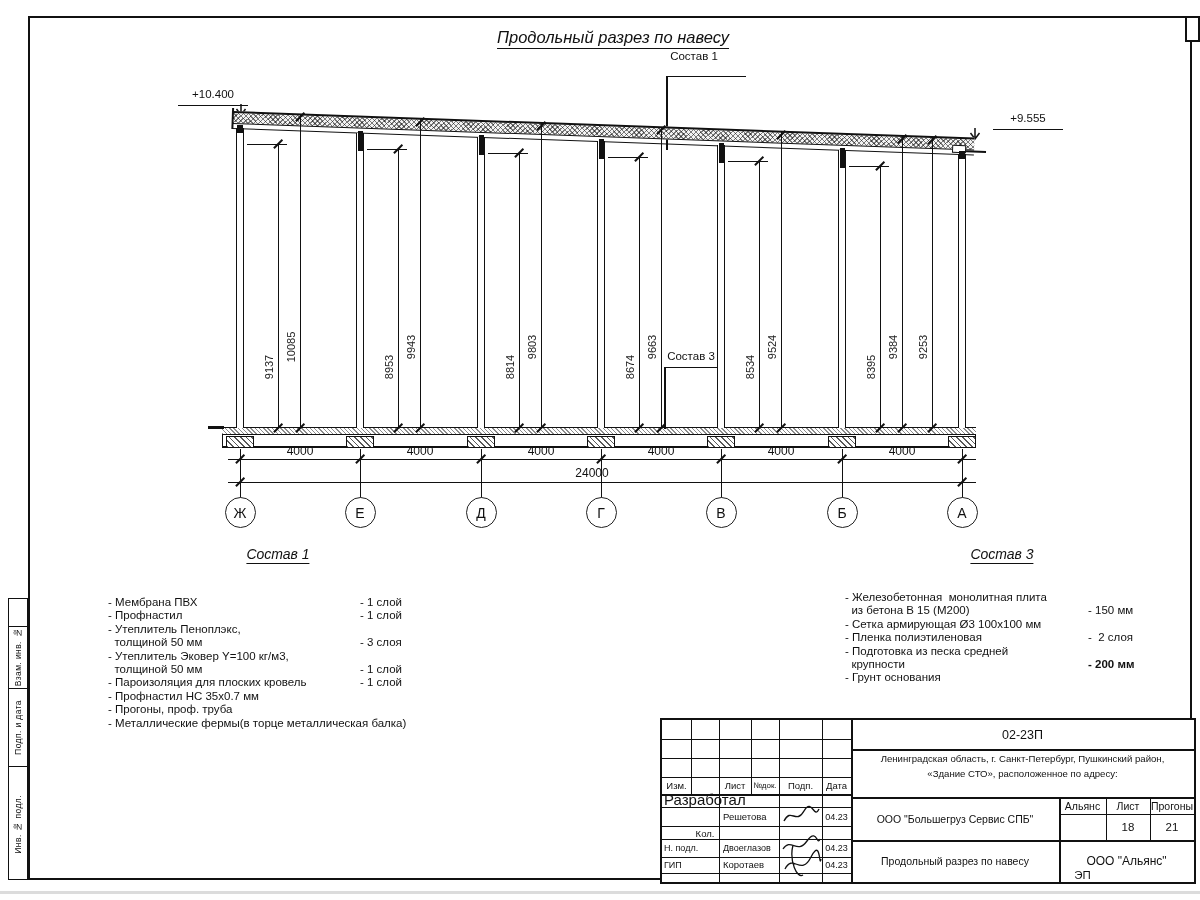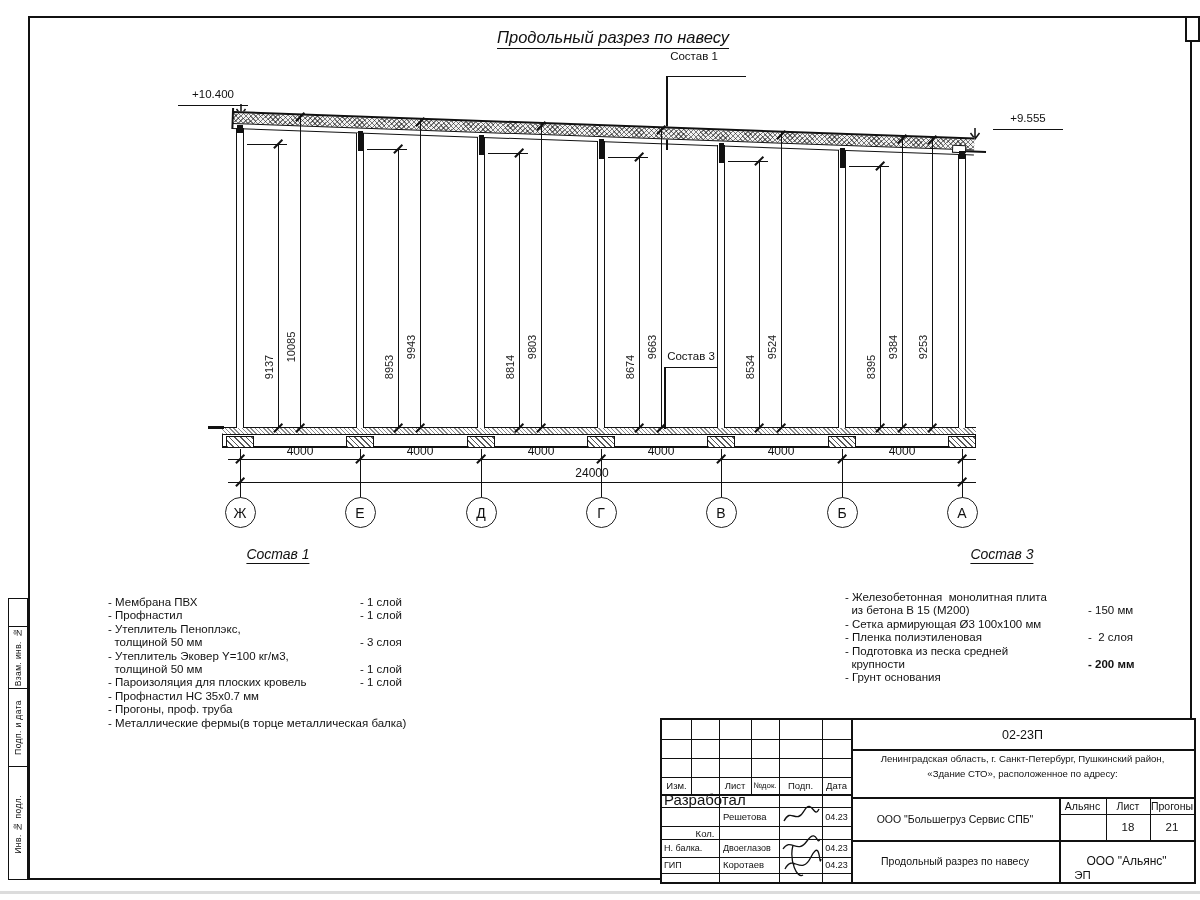--- a/index.html
+++ b/index.html
@@ -116,21 +116,21 @@
     <div class="tbc cc" style="left:29px;top:57px;width:28px;height:17px;font-size:9.5px;margin-top:48px;">Кол.</div>
     <div class="tbc cc" style="left:57px;top:57px;width:32px;height:17px;font-size:9.5px;">Лист</div>
     <div class="tbc cc" style="left:89px;top:57px;width:28px;height:17px;font-size:8px;">№док.</div>
     <div class="tbc cc" style="left:117px;top:57px;width:43px;height:17px;font-size:9.5px;">Подп.</div>
     <div class="tbc cc" style="left:160px;top:57px;width:29px;height:17px;font-size:9.5px;">Дата</div>
 
     <div class="tbc" style="left:2px;top:70px;width:57px;height:19px;line-height:19px;font-size:15px;text-align:right;">Разработал</div>
     <div class="tbc" style="left:61px;top:87px;width:55px;height:19px;line-height:19px;font-size:9.5px;">Решетова</div>
     <div class="tbc cc" style="left:160px;top:87px;width:29px;height:19px;font-size:9px;">04.23</div>
 
-    <div class="tbc" style="left:2px;top:119px;width:57px;height:18px;line-height:18px;font-size:9px;">Н. балка.</div>
+    <div class="tbc" style="left:2px;top:119px;width:57px;height:18px;line-height:18px;font-size:9px;">Н. подл.</div>
     <div class="tbc" style="left:61px;top:119px;width:55px;height:18px;line-height:18px;font-size:9px;">Двоеглазов</div>
     <div class="tbc cc" style="left:160px;top:119px;width:29px;height:18px;font-size:9px;">04.23</div>
 
     <div class="tbc" style="left:2px;top:137px;width:57px;height:16px;line-height:16px;font-size:9px;">ГИП</div>
     <div class="tbc" style="left:61px;top:137px;width:55px;height:16px;line-height:16px;font-size:9.5px;">Коротаев</div>
     <div class="tbc cc" style="left:160px;top:137px;width:29px;height:16px;font-size:9px;">04.23</div>
 
     <svg class="abs" style="left:119px;top:85px;" width="40" height="22">
       <path d="M3 16 C 10 2, 15 20, 23 6 S 33 15, 38 4" stroke="#111" stroke-width="1.4" fill="none"></path>
       </svg>

